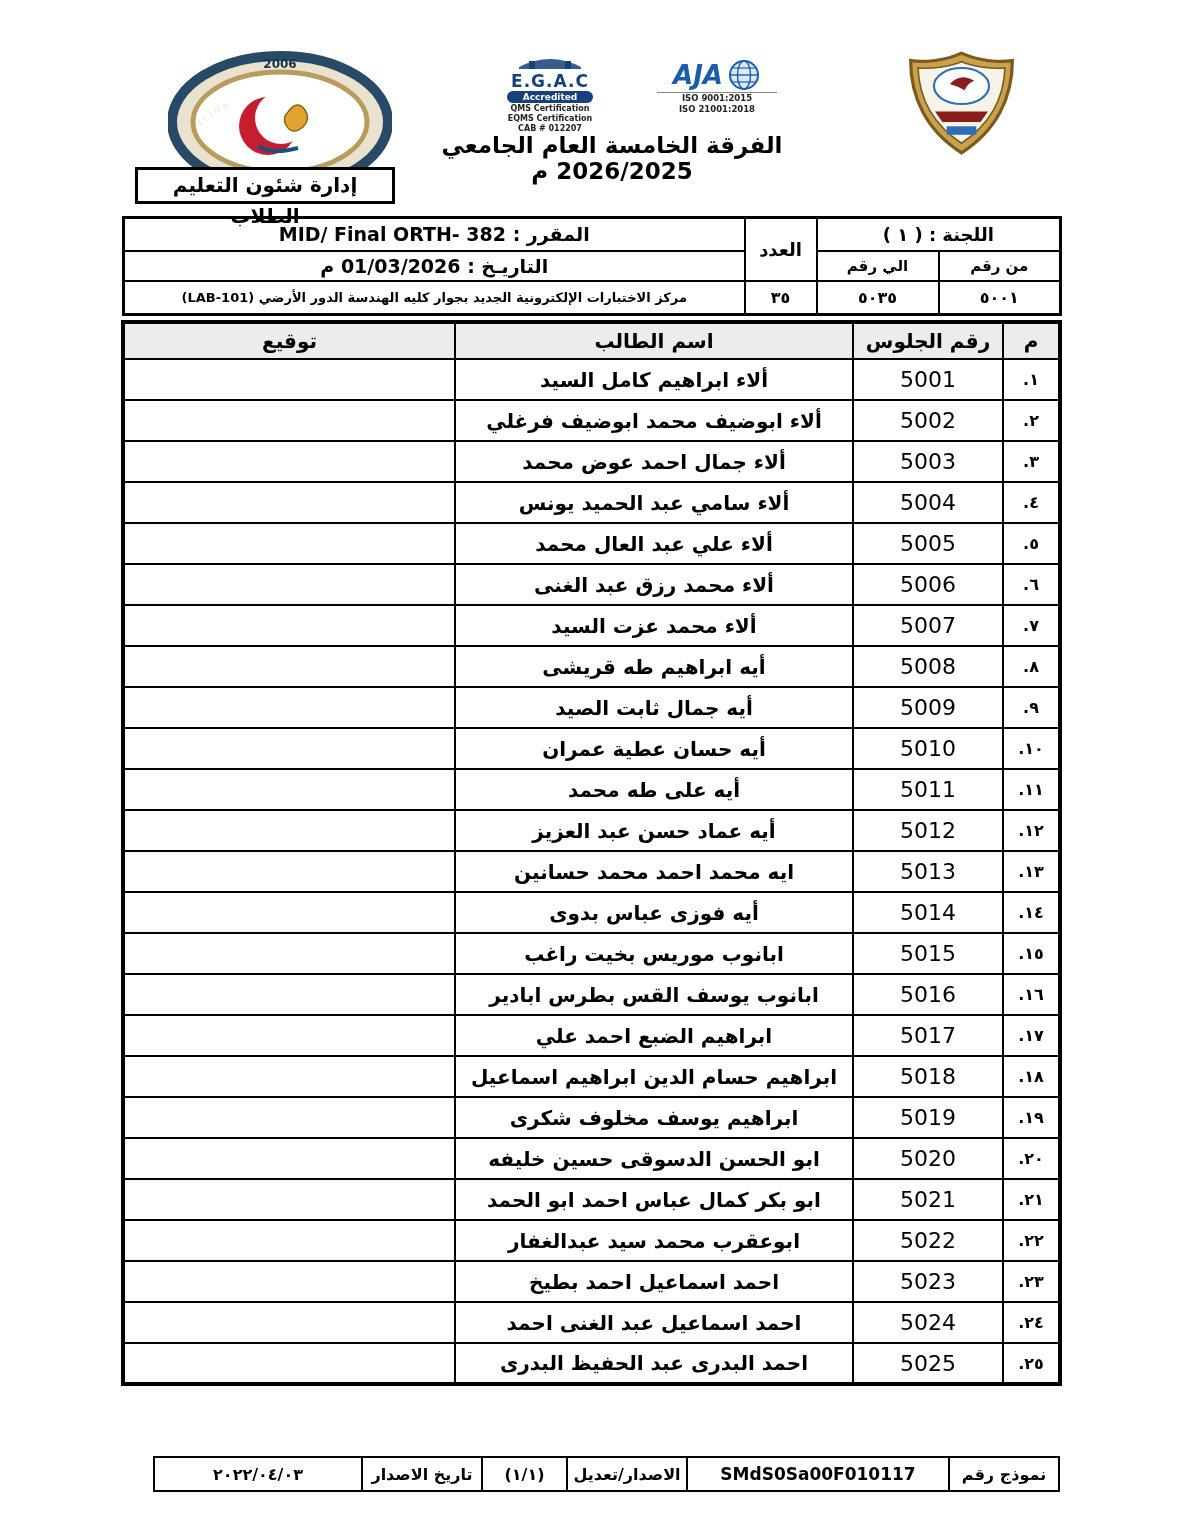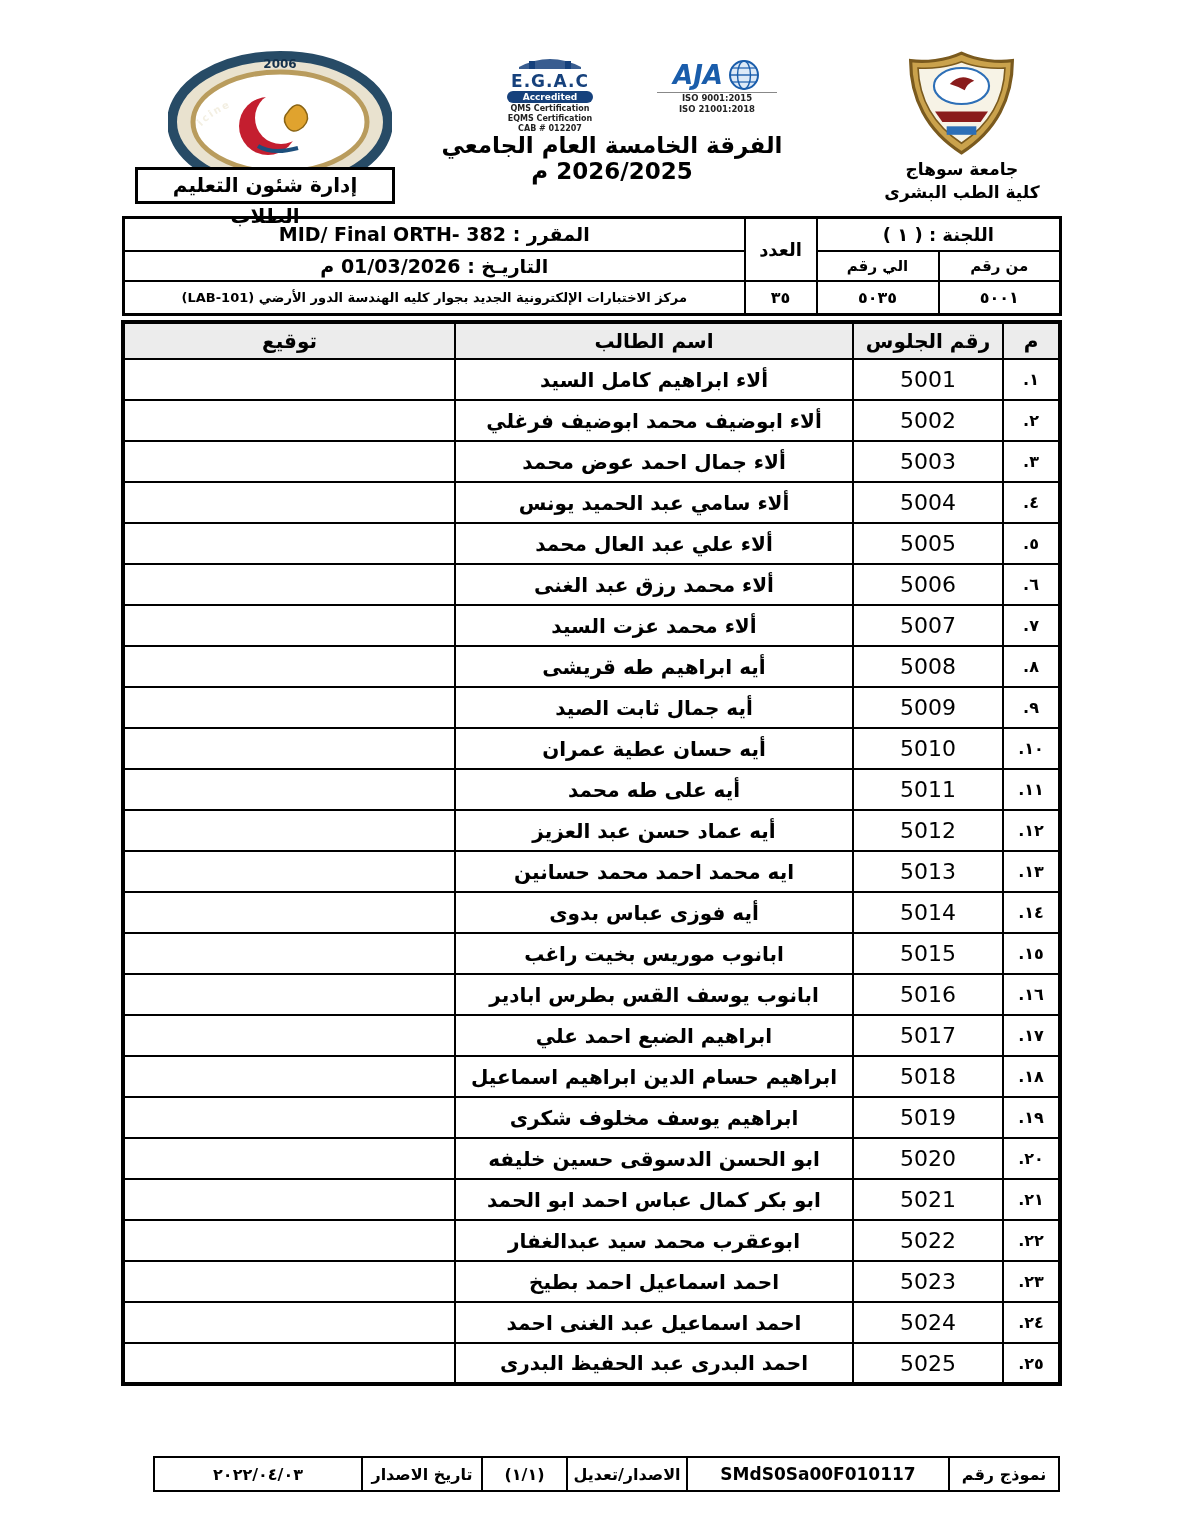--- a/index.html
+++ b/index.html
@@ -123,24 +123,20 @@
 
   <div class="univ-logo">
     <svg viewBox="0 0 110 100" width="117" height="106">
       <path d="M55 3 C70 10 90 12 103 10 C103 45 88 76 55 97 C22 76 7 45 7 10 C20 12 40 10 55 3 Z" fill="#caa24c" stroke="#7a5a1e" stroke-width="3"></path>
       <path d="M55 11 C67 16 84 18 96 17 C95 45 82 70 55 88 C28 70 15 45 14 17 C26 18 43 16 55 11 Z" fill="#f7f3e6" stroke="#7a5a1e" stroke-width="1.5"></path>
       <ellipse cx="55" cy="34" rx="26" ry="17" fill="#ffffff" stroke="#2d6fb7" stroke-width="2"></ellipse>
       <path d="M44 32 q10 -11 23 -3 q-7 3 -9 9 q-7 -4 -14 -6 Z" fill="#8a1c1c"></path>
       <path d="M30 58 h50 l-7 10 h-36 Z" fill="#8a1c1c"></path>
       <rect x="41" y="72" width="28" height="8" fill="#2d6fb7"></rect>
     </svg>
-  </div>
-  <div class="univ-text">
-    <div>جامعة سوهاج</div>
-    <div>كلية الطب البشرى</div>
   </div>
 
   <table class="info-table">
     <colgroup>
         <col style="width:122px">
         <col style="width:122px">
         <col style="width:72px">
         <col style="width:621px">
       </colgroup>
     <tbody>

